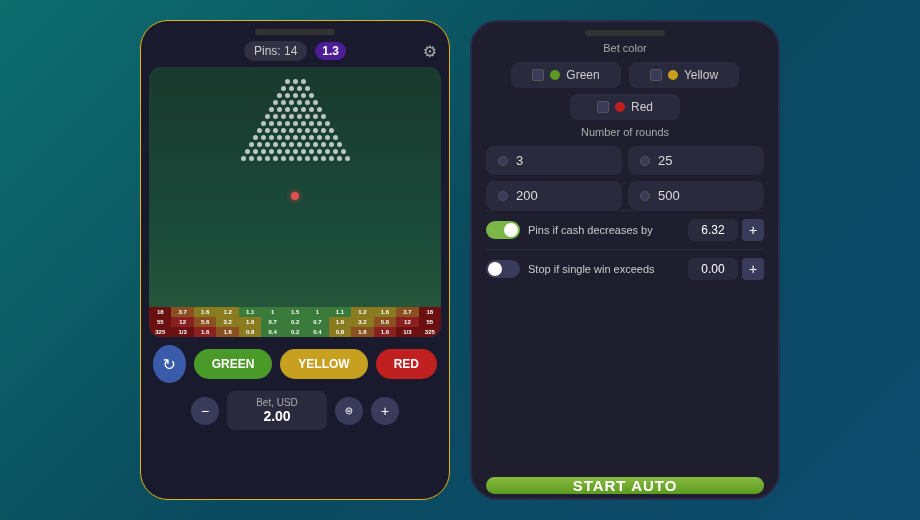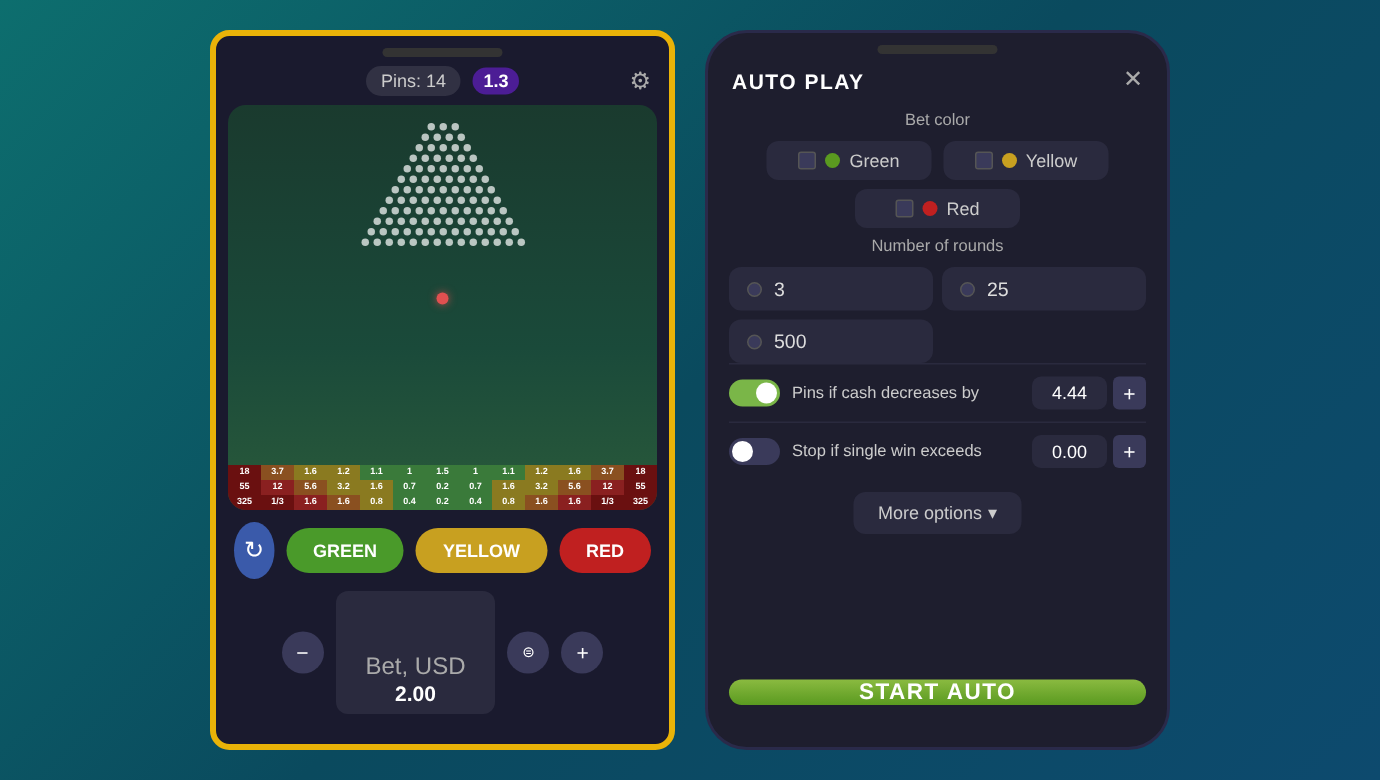--- a/index.html
+++ b/index.html
@@ -13,24 +13,24 @@
       align-items: center;
       justify-content: center;
       gap: 20px;
     }
 
     
     .phone-left {
       width: 310px;
       height: 480px;
       background: #1a1a2e;
-      border-radius: 13px;
+      border-radius: 28px;
       overflow: hidden;
       position: relative;
-      border: 4px solid #eab308;
+      border: 1px solid #eab308;
     }
 
     .phone-notch {
       width: 80px;
       height: 6px;
       background: #333;
       border-radius: 3px;
       margin: 8px auto 0;
     }
 
@@ -190,22 +190,21 @@
     .bet-display {
       background: #2a2a3e;
       border-radius: 8px;
       padding: 6px 20px;
       text-align: center;
       min-width: 100px;
     }
 
     .bet-label {
       color: #aaa;
-      font-size: 16px;
-      margin-top: 36px;
+      font-size: 10px;
     }
 
     .bet-value {
       color: white;
       font-size: 14px;
       font-weight: bold;
     }
 
     .btn-round {
       width: 28px;
@@ -461,21 +460,21 @@
     .start-auto-btn {
       background: linear-gradient(180deg, #8aba40 0%, #5a9a20 100%);
       border: none;
       color: white;
       font-size: 15px;
       font-weight: bold;
       letter-spacing: 1px;
       width: calc(100% - 28px);
       border-radius: 12px;
       cursor: pointer;
-      margin: 6px 14px 28px;
+      margin: 6px 14px 4px;
       display: block;
     }
   </style>
 </head>
 <body>
 
 <div class="phone-left">
   <div class="phone-notch"></div>
 
   <div class="game-header">
@@ -679,24 +678,20 @@
       </div>
       <button class="btn-stack">⊜</button>
       <button class="btn-round">+</button>
     </div>
   </div>
 </div>
 
 <div class="panel-right">
   <div class="panel-notch"></div>
 
-  <div class="panel-header">
-    <span class="panel-title">AUTO PLAY</span>
-    <button class="close-btn">✕</button>
-  </div>
 
   <div class="panel-content">
 
     <div class="section-label">Bet color</div>
     <div class="bet-color-grid">
       <div class="color-option">
         <div class="color-selector"></div>
         <div class="color-dot-small" style="background:#5a9a20;"></div>
         <span class="color-name">Green</span>
       </div>
@@ -719,48 +714,48 @@
       <div class="round-option">
         <div class="radio-dot"></div>
         <span class="round-value">3</span>
       </div>
       <div class="round-option">
         <div class="radio-dot"></div>
         <span class="round-value">25</span>
       </div>
       <div class="round-option">
         <div class="radio-dot"></div>
+        <span class="round-value">200</span>
+      </div>
+      <div class="round-option">
+        <div class="radio-dot"></div>
         <span class="round-value">500</span>
       </div>
     </div>
 
     <div class="toggle-row">
       <div class="toggle">
         <div class="toggle-knob"></div>
       </div>
       <span class="toggle-label">Pins if cash decreases by</span>
       <div class="toggle-value-row">
         <div class="slider-track"></div>
-        <span class="value-input">4.44</span>
+        <span class="value-input">6.32</span>
         <button class="plus-btn">+</button>
       </div>
     </div>
 
     <div class="toggle-row">
       <div class="toggle off">
         <div class="toggle-knob"></div>
       </div>
       <span class="toggle-label">Stop if single win exceeds</span>
       <div class="toggle-value-row">
         <div class="slider-track"></div>
         <span class="value-input">0.00</span>
         <button class="plus-btn">+</button>
       </div>
     </div>
 
-    <button class="more-options-btn">
-      <span>More options</span>
-      <span>▾</span>
-    </button>
   </div>
 
   <button class="start-auto-btn">START AUTO</button>
 </div>
 
 </body></html>

